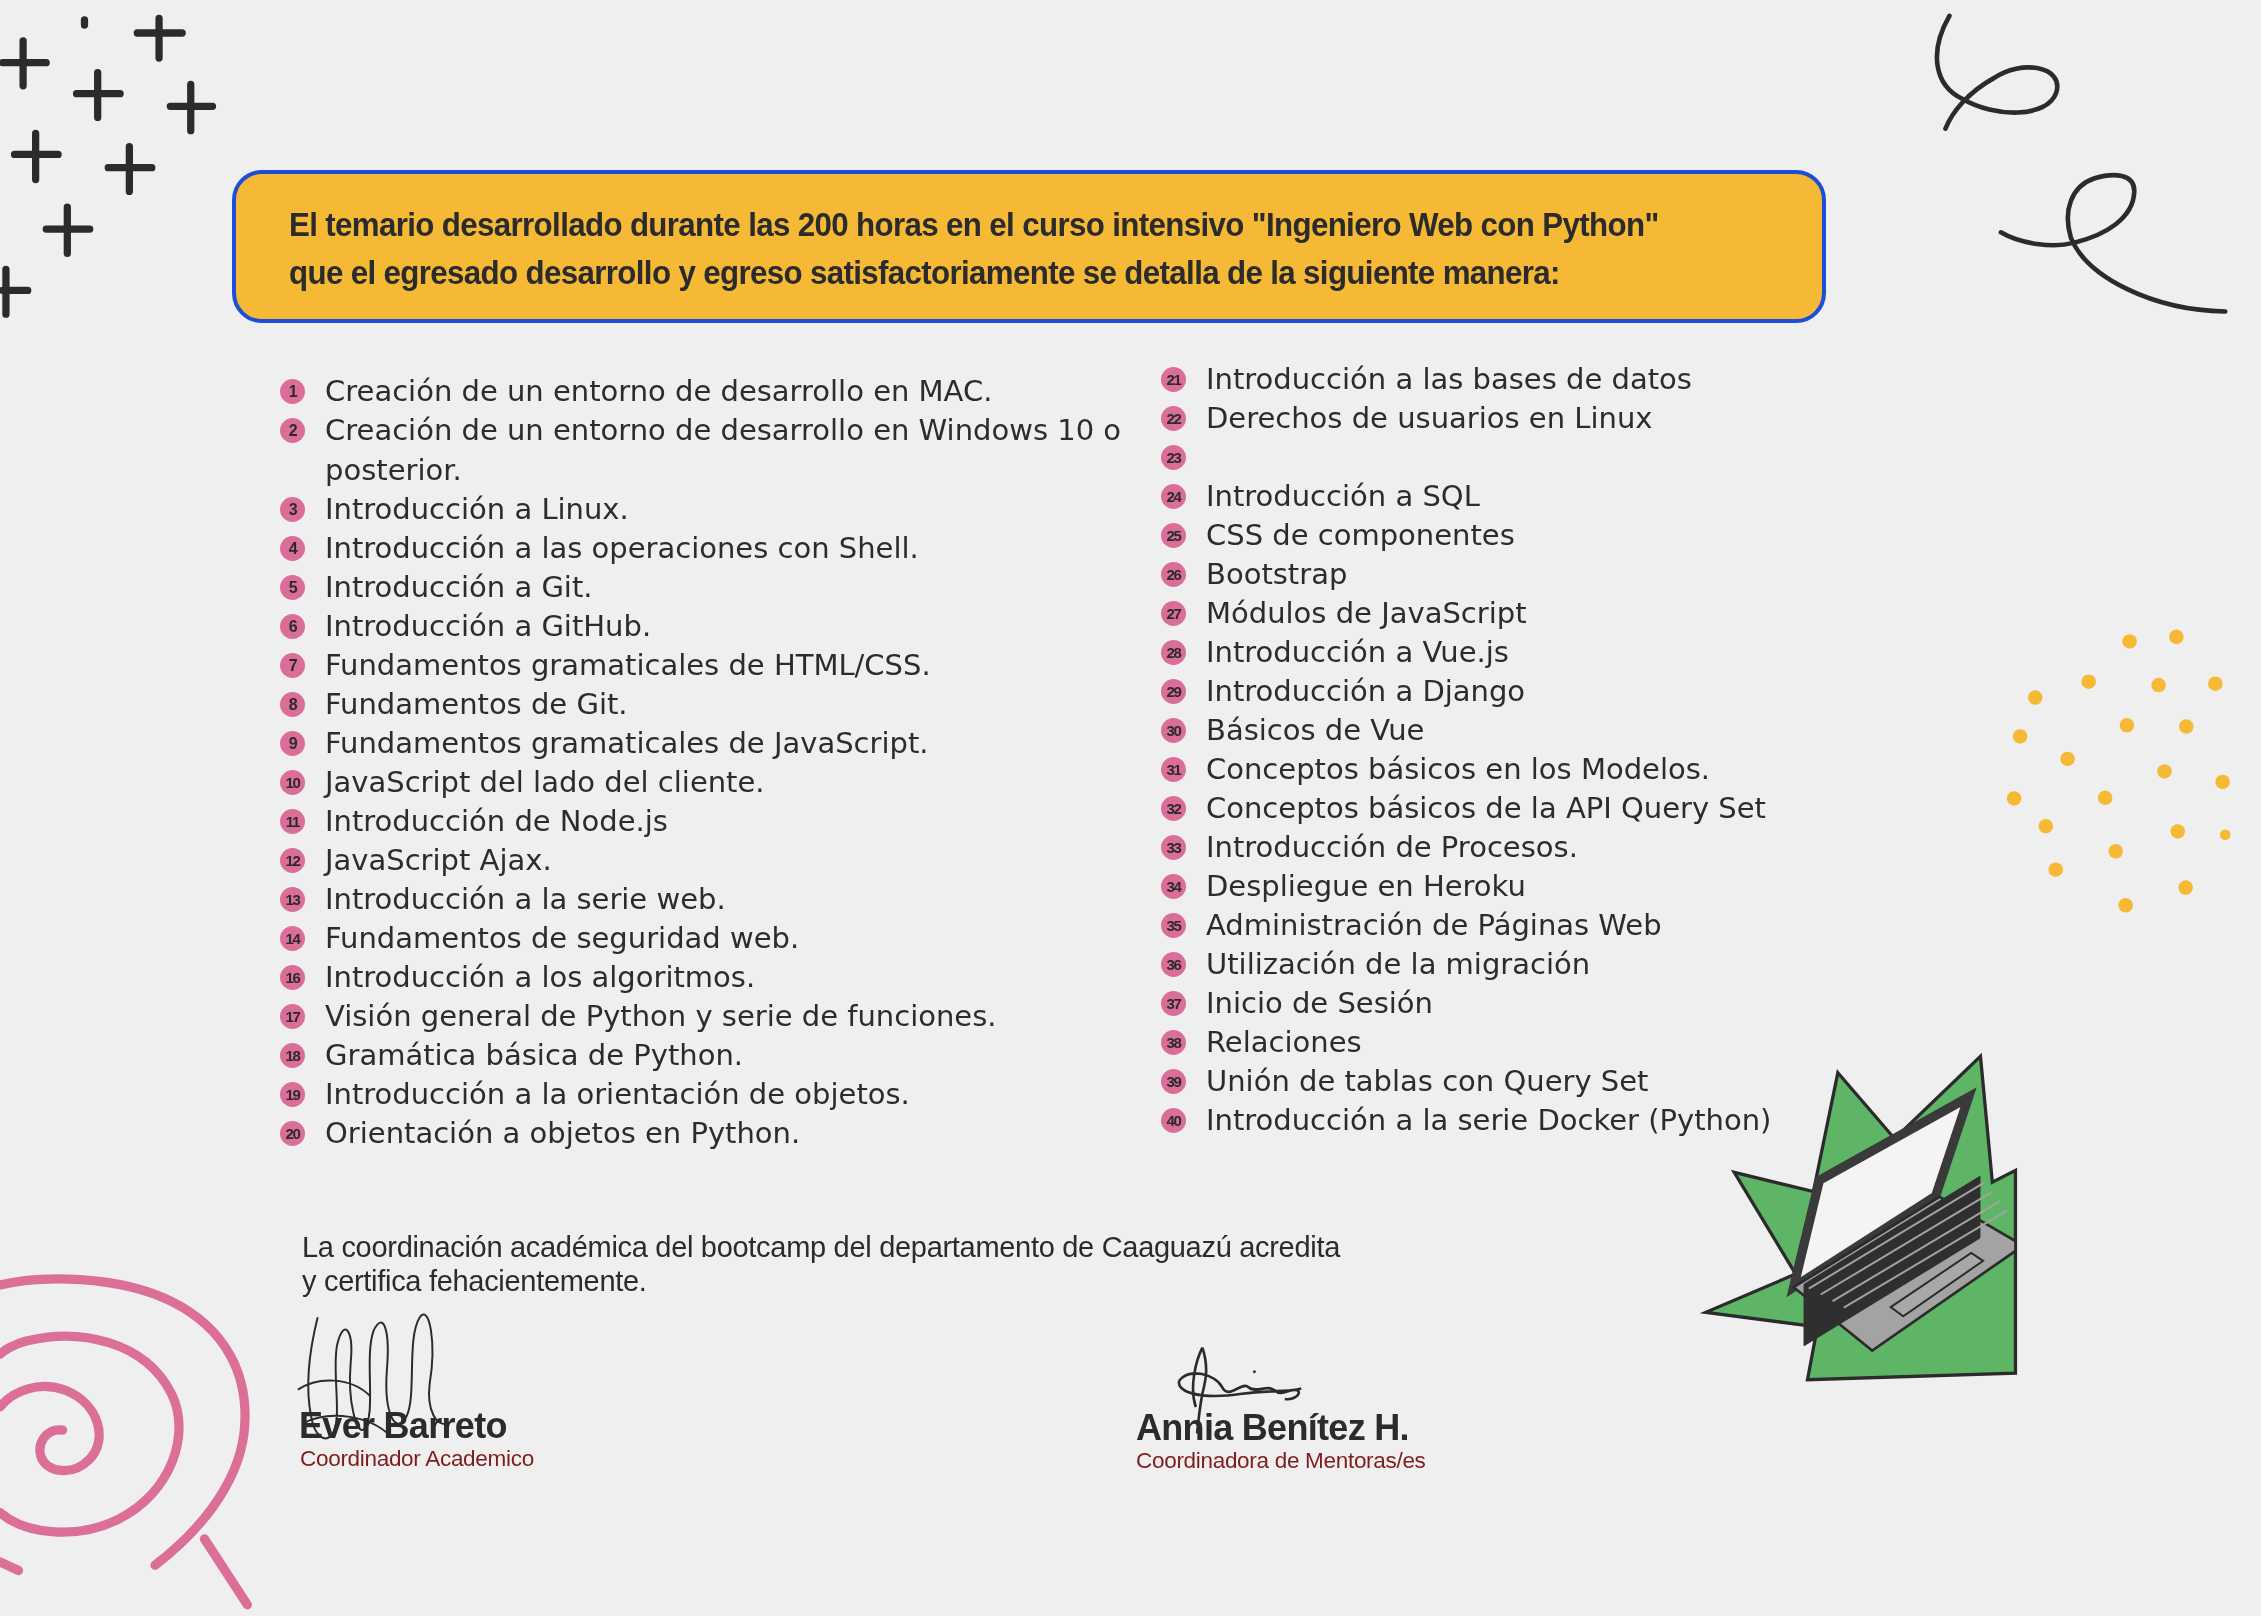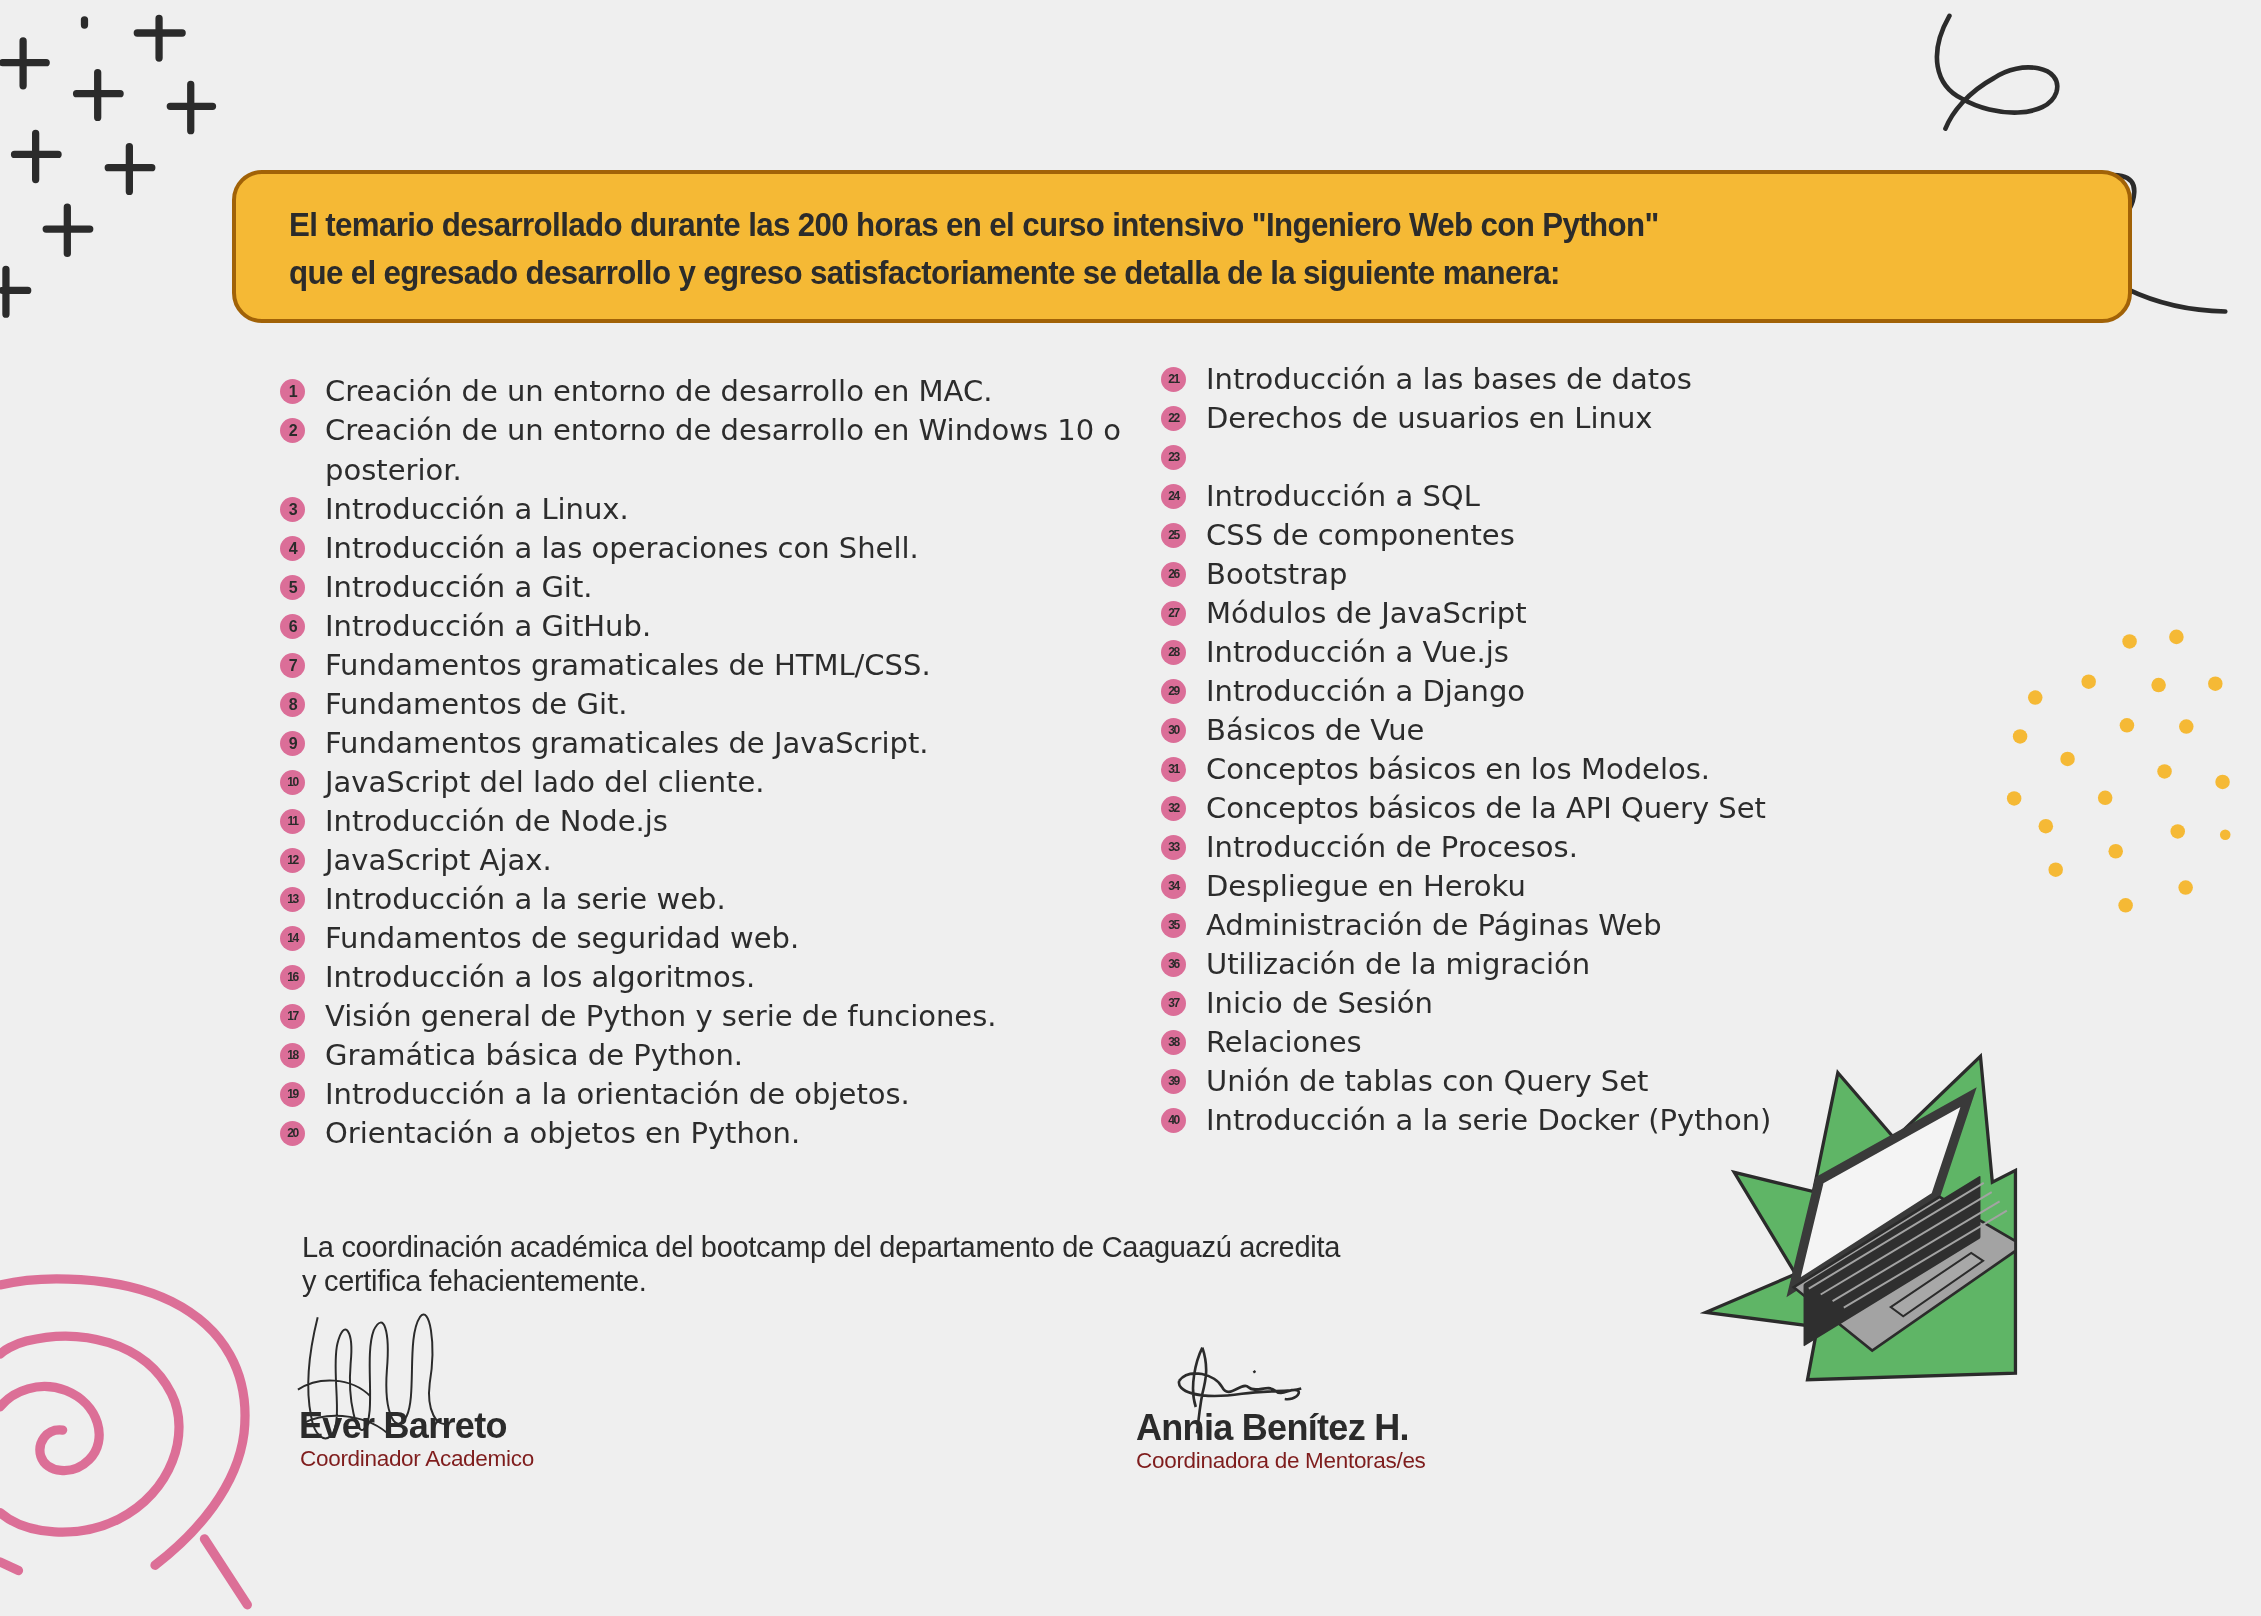--- a/index.html
+++ b/index.html
@@ -5,22 +5,22 @@
   html, body { margin:0; padding:0; }
   body {
     width:2261px; height:1617px; position:relative; overflow:hidden;
     background:#efefef;
     font-family:"DejaVu Sans", sans-serif; color:#2a2a2a;
   }
   .abs { position:absolute; }
   svg.deco { position:absolute; overflow:visible; }
 
   .banner {
-    left:232px; top:170px; width:1900px; height:153px;
-    background:#f5b935; border:4px solid #a16207; border-radius:30px;
+    left:232px; top:170px; width:1594px; height:153px;
+    background:#f5b935; border:4px solid #1d4ed8; border-radius:30px;
     box-sizing:border-box; padding:26.4px 0 0 53px;
   }
   .banner-line {
     font-family:"Liberation Sans", sans-serif; font-weight:bold;
     font-size:34px; line-height:48px; color:#2b2b2b; letter-spacing:-0.7px;
     white-space:nowrap; transform:scaleX(0.92); transform-origin:left;
   }
 
   .col { position:absolute; }
   .col-left { left:280px; top:371px; width:859px; }
@@ -31,21 +31,21 @@
   }
   .topic.wrap { height:79px; white-space:normal; }
   .topic.wrap .txt { width:819px; }
   .badge {
     flex:0 0 auto; width:25px; height:25px; border-radius:50%;
     background:#db6e98; color:#2b2b2b; font-weight:bold;
     font-family:"Liberation Sans", sans-serif;
     font-size:16px; line-height:25px; text-align:center;
     margin-top:8px; margin-right:20px; letter-spacing:-1.3px;
   }
-  .badge.two { font-size:12px; }
+  .badge.two { font-size:15px; }
 
   .cert-text {
     left:302px; top:1230px; width:1255px;
     font-family:"Liberation Sans", sans-serif; font-size:29px; line-height:34px;
     color:#2b2b2b; letter-spacing:-0.3px;
   }
   .signer-name {
     font-family:"Liberation Sans", sans-serif; font-weight:bold; font-size:36px;
     color:#2b2b2b; letter-spacing:-0.7px; white-space:nowrap;
   }

